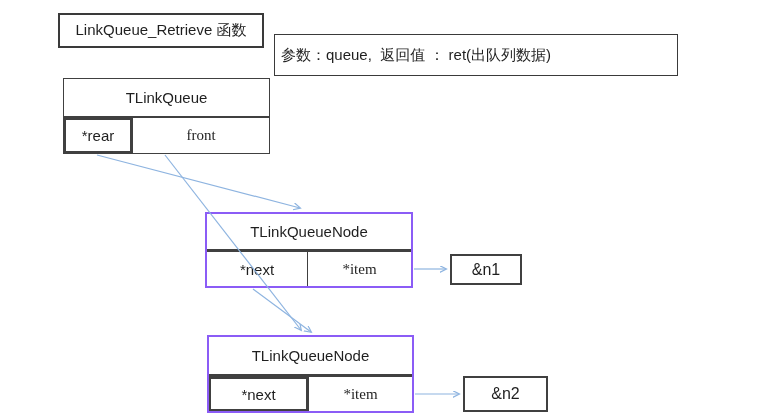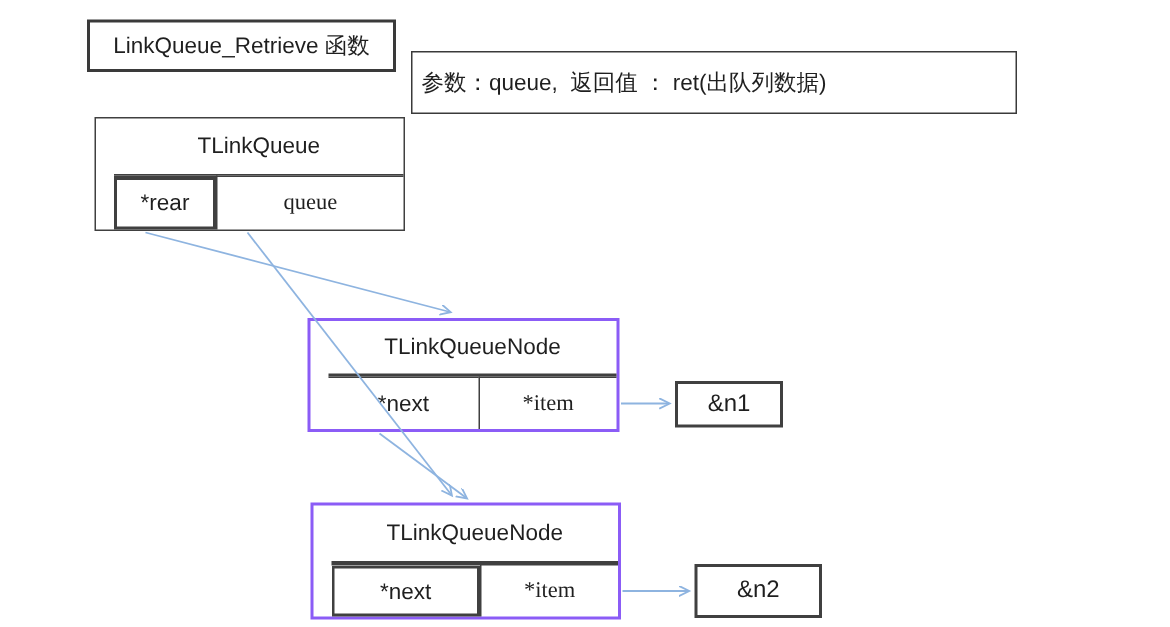--- a/index.html
+++ b/index.html
@@ -38,21 +38,21 @@
     border: 2px solid #3a3a3a;
     justify-content: center;
   }
   .param-box {
     left: 274px; top: 10px; width: 404px; height: 42px;
     border: 1px solid #3a3a3a;
     padding-left: 6px;
     justify-content: flex-start;
     margin-top: 24px;
   }
-  .struct { font-size: 15px; padding-left: 12px; }
+  .struct { font-size: 15px; }
   .struct .hdr {
     display: flex;
     align-items: center;
     justify-content: center;
     border-bottom: 1px solid #404040;
   }
   .struct .row { display: flex; }
   .struct .row .cell {
     display: flex;
     align-items: center;
@@ -112,21 +112,21 @@
   </div>
 
   <div class="shape plain-box param-box">
     <span>参数：queue,  返回值 ： ret(出队列数据)</span>
   </div>
 
   <div class="shape struct queue-struct">
     <div class="hdr">TLinkQueue</div>
     <div class="row">
       <div class="cell strong" style="width:68px">*rear</div>
-      <div class="cell" style="flex:1">queue</div>
+      <div class="cell" style="flex:1">front</div>
     </div>
   </div>
 
   <div class="shape struct node-struct node1-struct">
     <div class="hdr">TLinkQueueNode</div>
     <div class="row">
       <div class="cell" style="width:100px">*next</div>
       <div class="cell" style="flex:1">*item</div>
     </div>
   </div>

